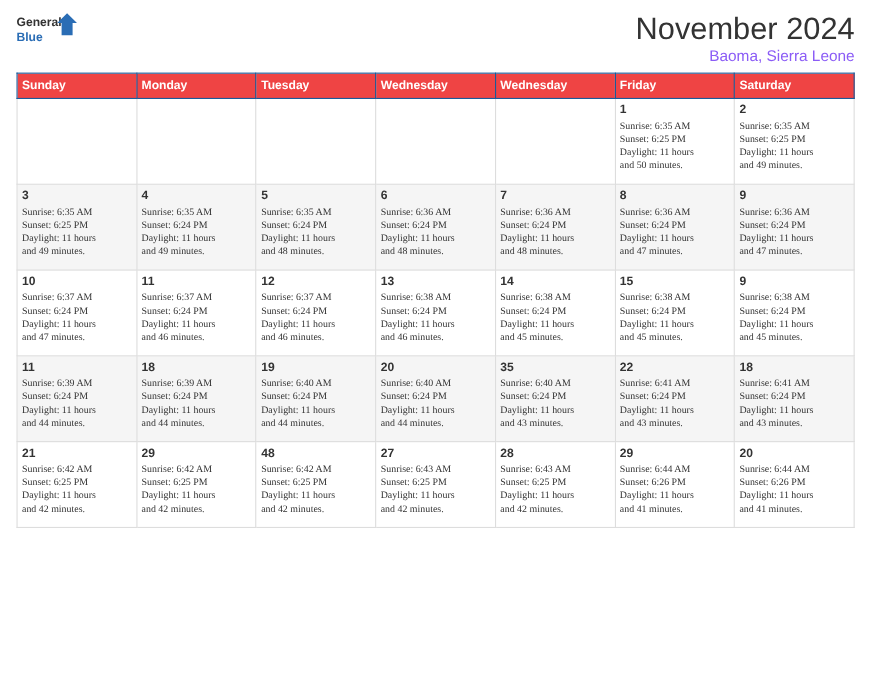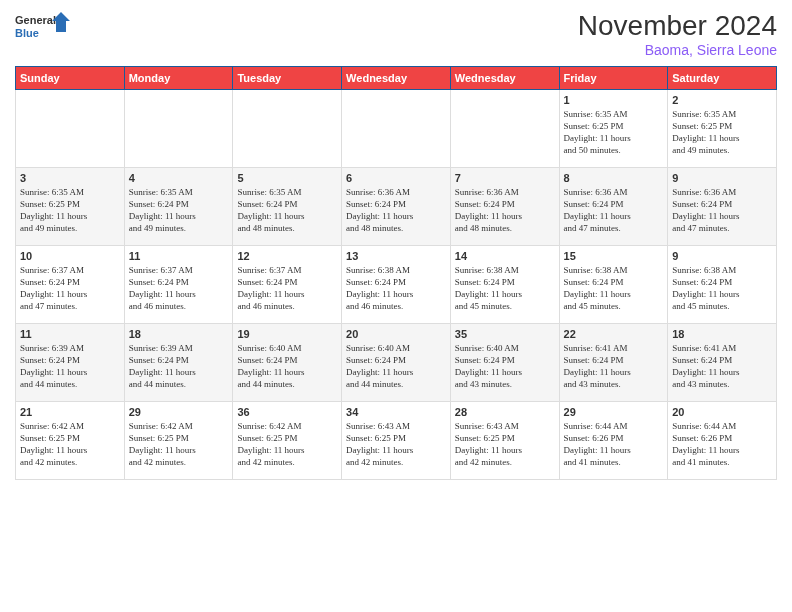--- a/index.html
+++ b/index.html
@@ -303,28 +303,28 @@
 and 42 minutes.</div>
           </td>
           <td>
             <span class="day-number">29</span>
             <div class="day-info" style="white-space: pre-line;">Sunrise: 6:42 AM
 Sunset: 6:25 PM
 Daylight: 11 hours
 and 42 minutes.</div>
           </td>
           <td>
-            <span class="day-number">36</span>
+            <span class="day-number">48</span>
             <div class="day-info" style="white-space: pre-line;">Sunrise: 6:42 AM
 Sunset: 6:25 PM
 Daylight: 11 hours
 and 42 minutes.</div>
           </td>
           <td>
-            <span class="day-number">34</span>
+            <span class="day-number">27</span>
             <div class="day-info" style="white-space: pre-line;">Sunrise: 6:43 AM
 Sunset: 6:25 PM
 Daylight: 11 hours
 and 42 minutes.</div>
           </td>
           <td>
             <span class="day-number">28</span>
             <div class="day-info" style="white-space: pre-line;">Sunrise: 6:43 AM
 Sunset: 6:25 PM
 Daylight: 11 hours

